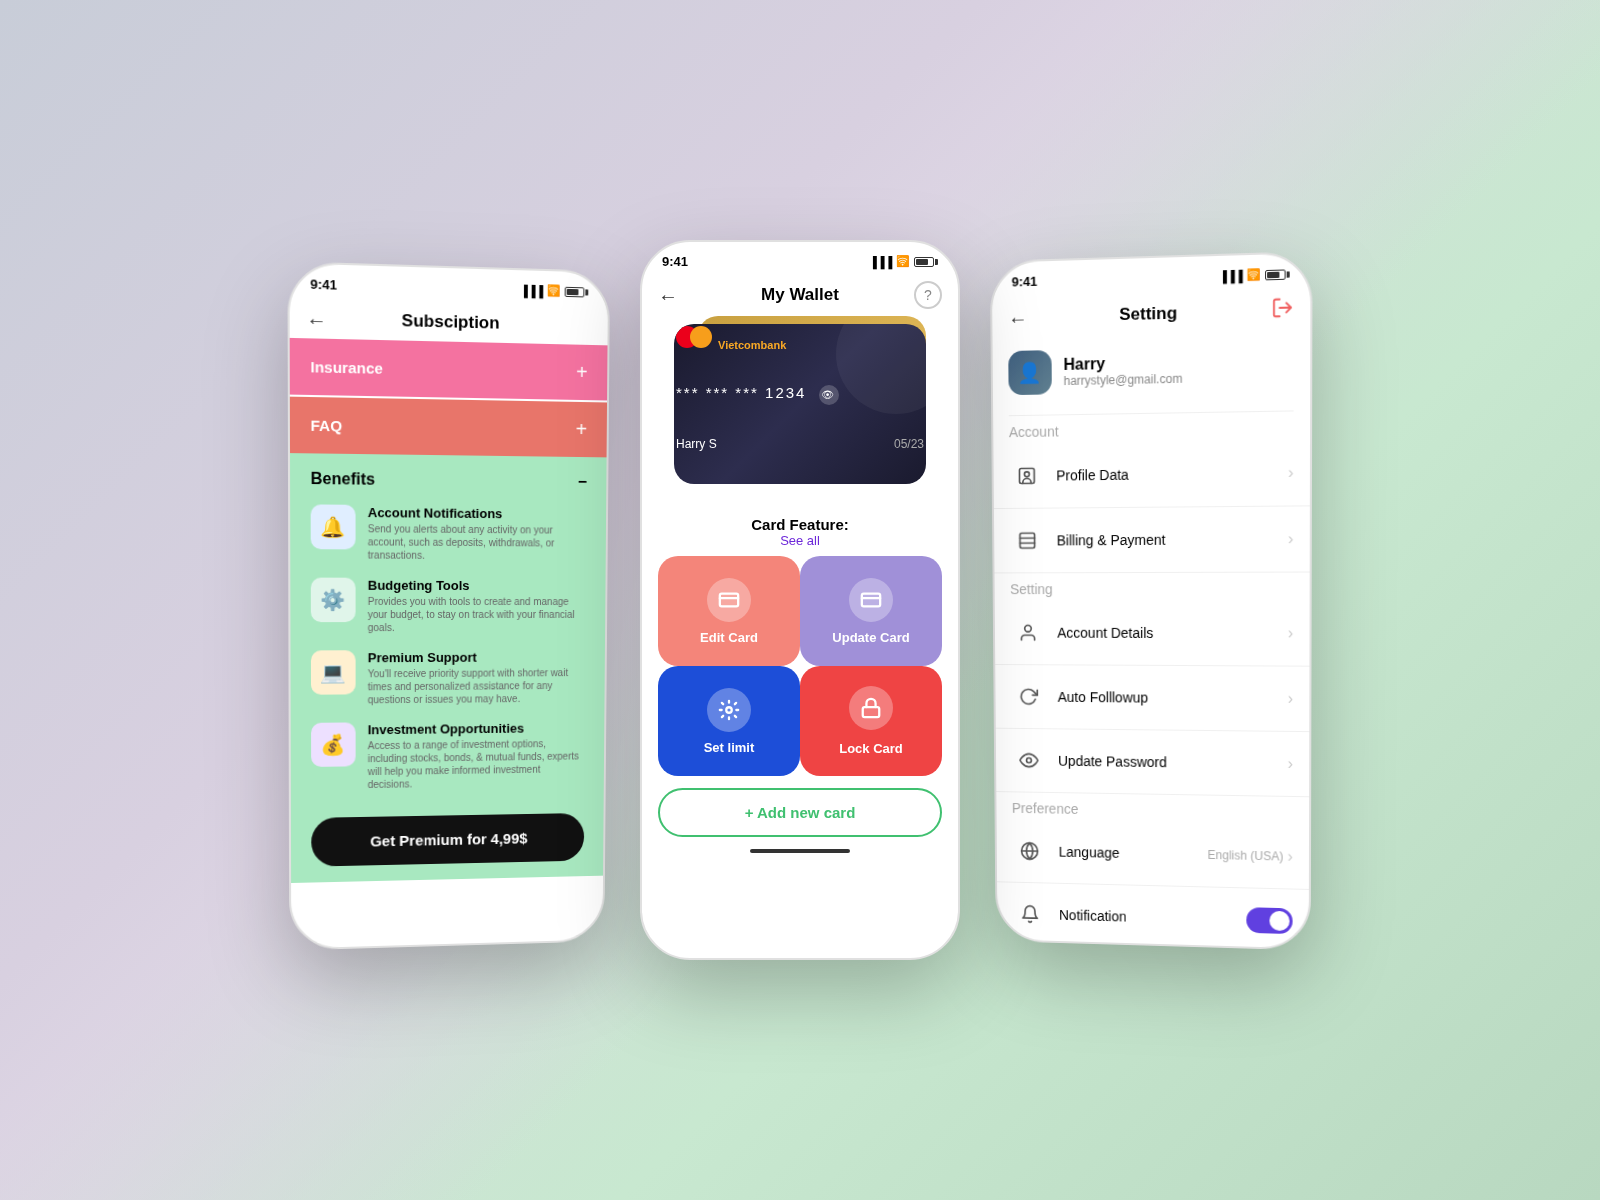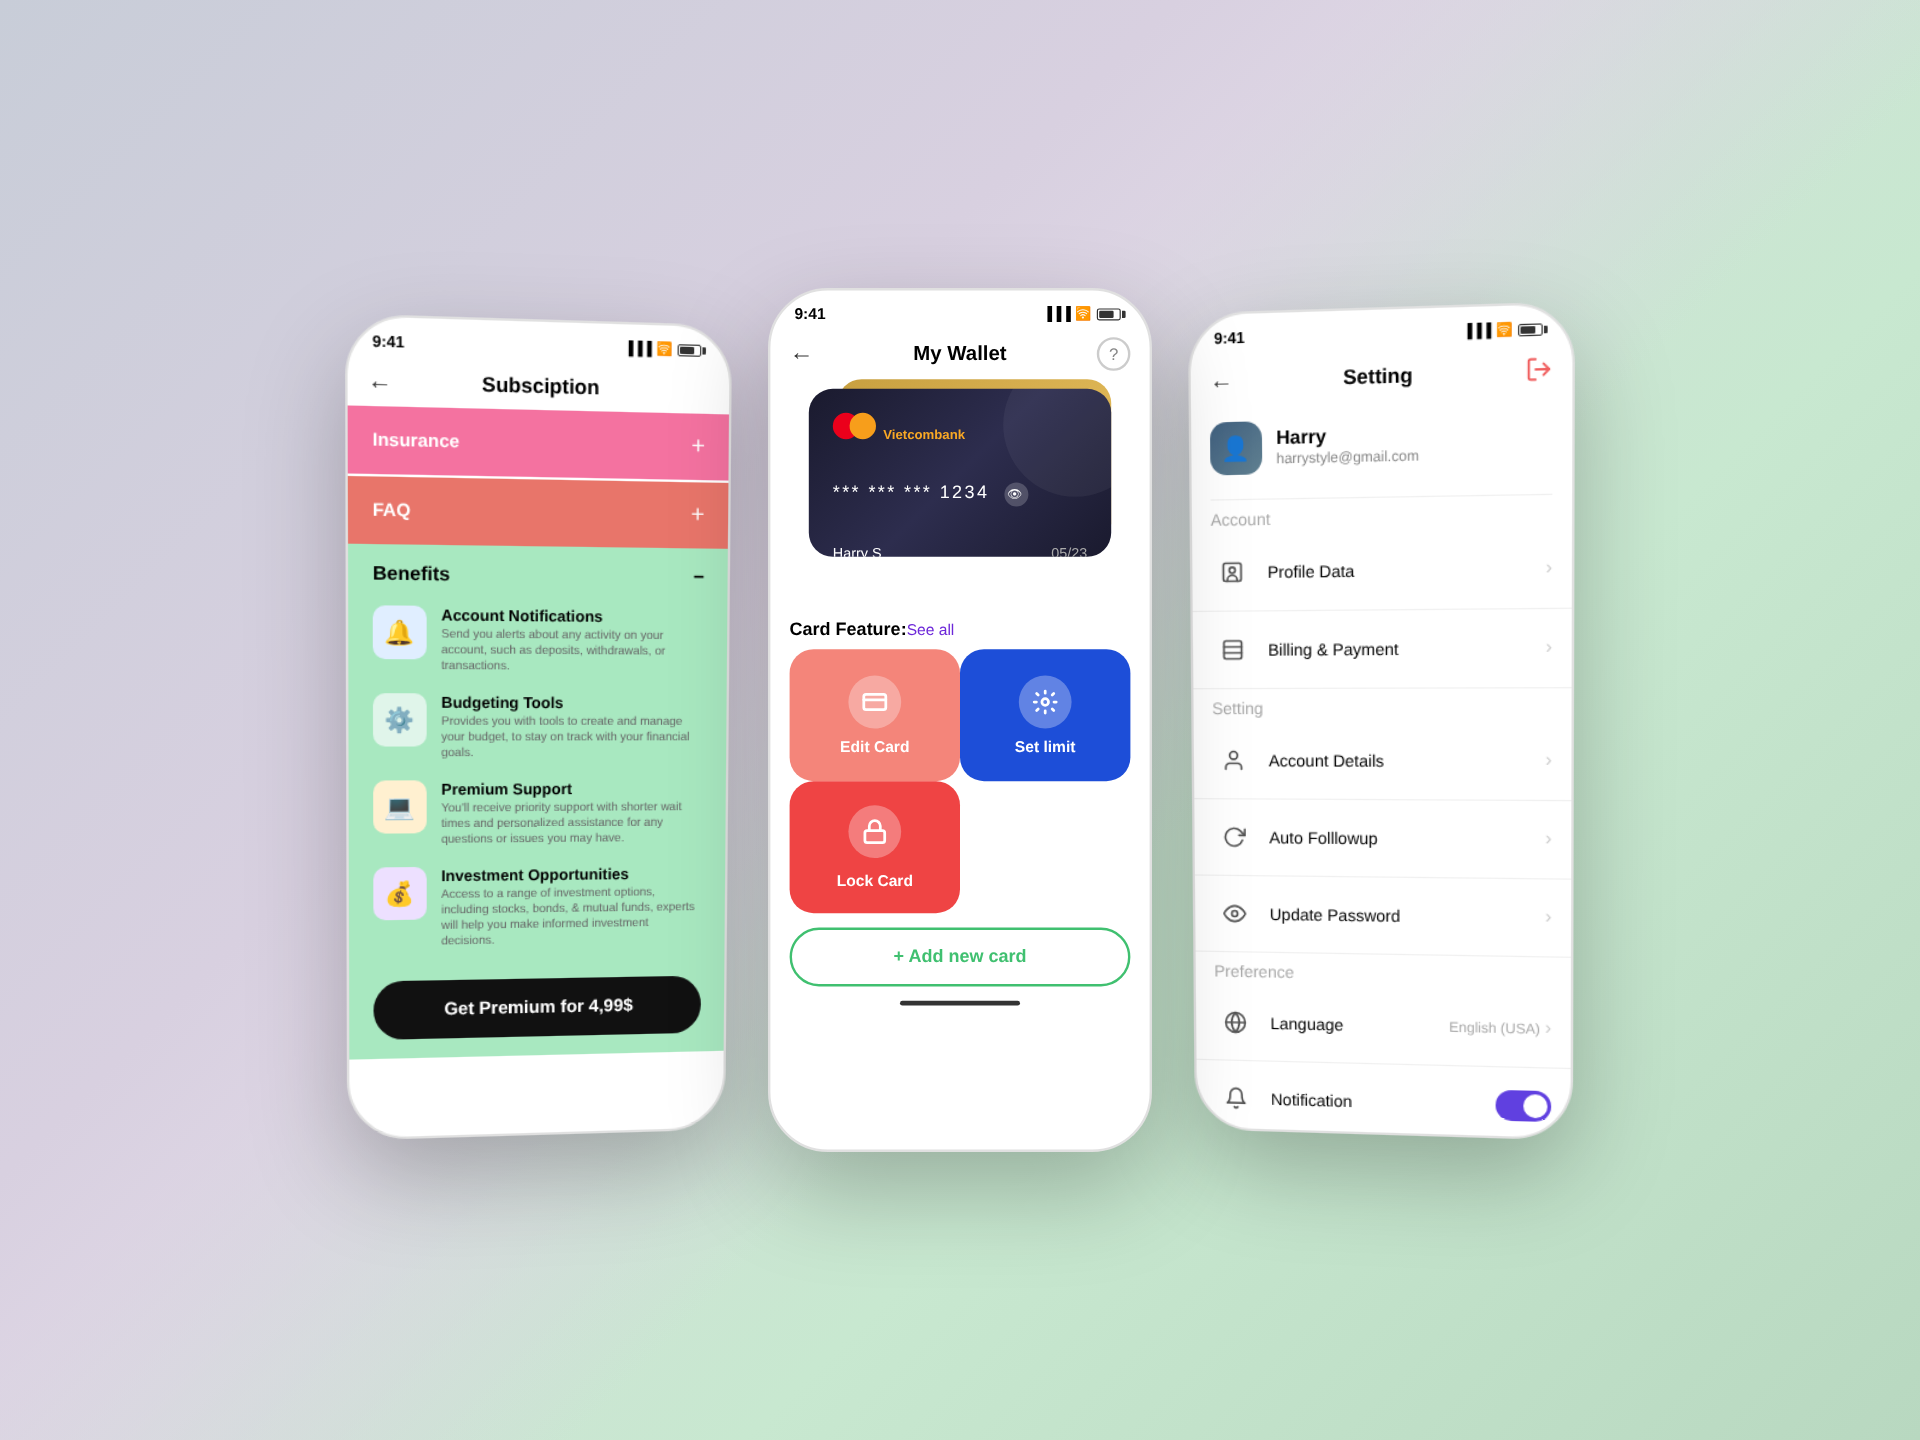--- a/index.html
+++ b/index.html
@@ -187,24 +187,24 @@
     .plus-icon {
       font-size: 20px;
       font-weight: 300;
     }
 
     
     .wallet-card {
       margin: 10px 16px;
       background: linear-gradient(135deg, #1a1a2e 0%, #2d2d4e 50%, #1a1a2e 100%);
       border-radius: 20px;
-      padding: 20px;
+      padding: 2px;
       color: #fff;
       position: relative;
-      height: 140px;
+      height: 160px;
       overflow: hidden;
     }
 
     .wallet-card::before {
       content: '';
       position: absolute;
       top: -30px; right: -30px;
       width: 120px; height: 120px;
       background: rgba(255,255,255,0.05);
       border-radius: 50%;
@@ -251,23 +251,24 @@
       display: inline-flex; 
       align-items: center; 
       justify-content: center;
       font-size: 10px;
       margin-left: 6px;
       cursor: pointer;
     }
 
     .card-features-header {
       display: flex;
-      justify-content: flex-start;
+      justify-content: space-between;
       align-items: center;
       padding: 12px 16px 8px;
+      flex-direction: column;
     }
 
     .card-features-title { font-size: 15px; font-weight: 600; }
     .see-all { font-size: 13px; color: #6d28d9; cursor: pointer; }
 
     .features-grid {
       display: grid;
       grid-template-columns: 1fr 1fr;
       padding: 0 16px;
     }
@@ -598,20 +599,29 @@
     <div class="features-grid">
       <div class="feature-card feature-card-salmon">
         <div class="feature-icon-circle">
           <svg width="22" height="22" viewBox="0 0 24 24" fill="none" stroke="white" stroke-width="2.5" stroke-linecap="round" stroke-linejoin="round">
             <rect x="2" y="5" width="20" height="14" rx="2"></rect>
               <line x1="2" y1="10" x2="22" y2="10"></line>
           </svg>
         </div>
         <span class="feature-label">Edit Card</span>
       </div>
+      <div class="feature-card feature-card-purple">
+        <div class="feature-icon-circle">
+          <svg width="22" height="22" viewBox="0 0 24 24" fill="none" stroke="white" stroke-width="2.5" stroke-linecap="round" stroke-linejoin="round">
+            <rect x="2" y="5" width="20" height="14" rx="2"></rect>
+              <line x1="2" y1="10" x2="22" y2="10"></line>
+          </svg>
+        </div>
+        <span class="feature-label">Update Card</span>
+      </div>
       <div class="feature-card feature-card-pink">
         <div class="feature-icon-circle">
           <svg width="22" height="22" viewBox="0 0 24 24" fill="none" stroke="white" stroke-width="2.5" stroke-linecap="round" stroke-linejoin="round">
             <circle cx="12" cy="12" r="3"></circle>
               <path d="M12 2v2M12 20v2M4.22 4.22l1.42 1.42M18.36 18.36l1.42 1.42M2 12h2M20 12h2M4.22 19.78l1.42-1.42M18.36 5.64l1.42-1.42"></path>
           </svg>
         </div>
         <span class="feature-label">Set limit</span>
       </div>
       <div class="feature-card feature-card-teal">

